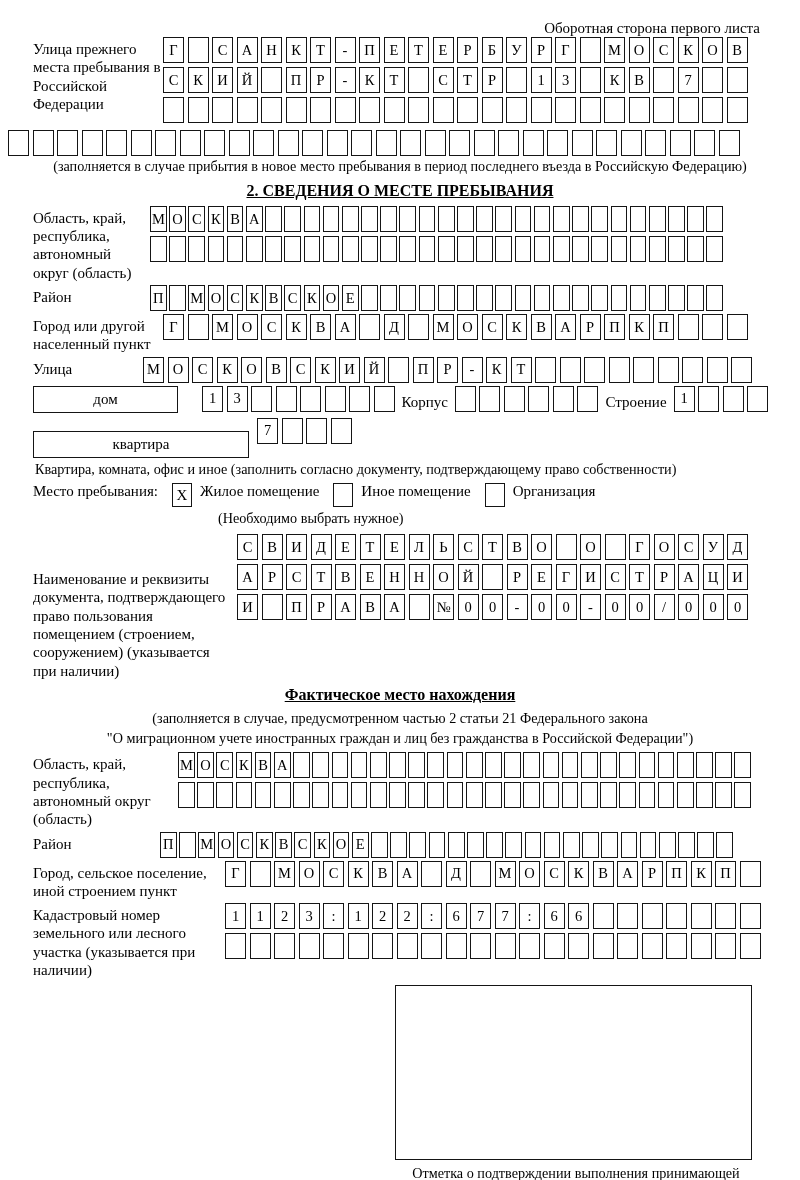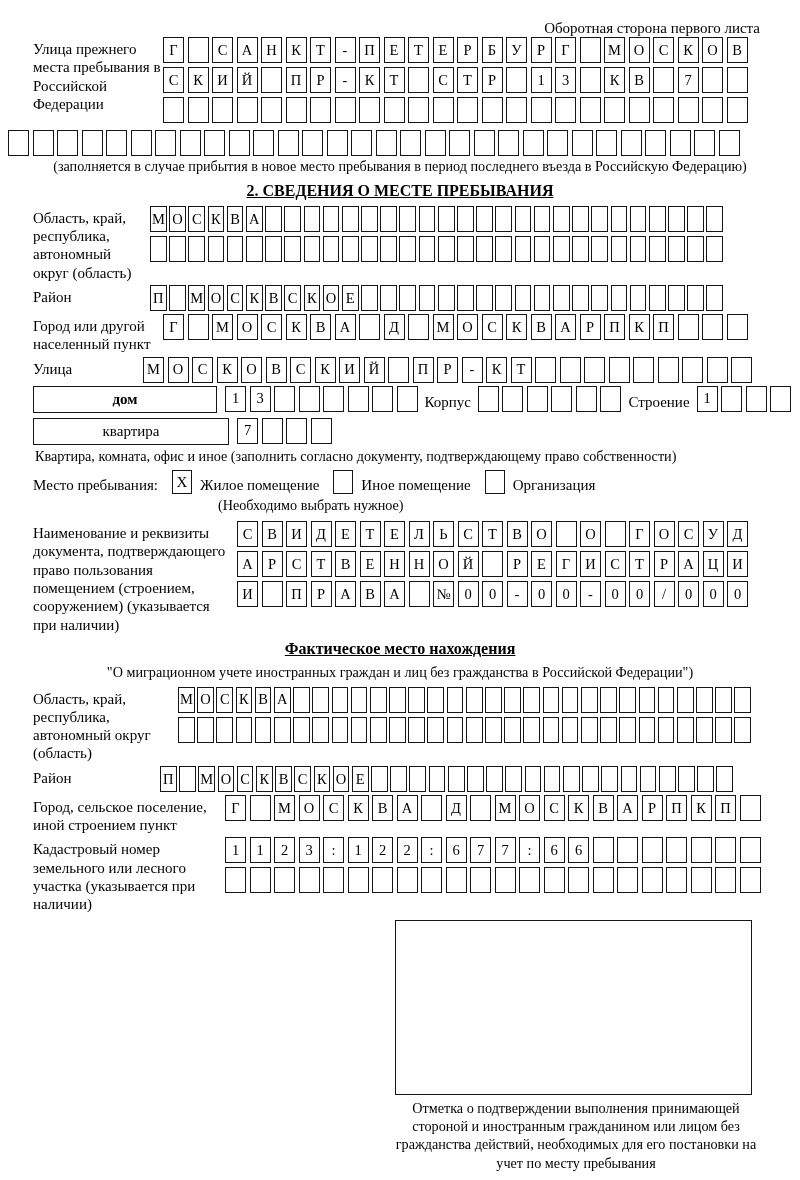--- a/index.html
+++ b/index.html
@@ -6,45 +6,45 @@
   html,body { background:#ffffff; }
   .page {
     position:relative; width:800px; height:1180px; background:#fff;
     color:#000; font-family:"Liberation Serif","DejaVu Serif",serif;
     overflow:hidden;
   }
   .hdr { text-align:right; padding:20px 40px 0 0; font-size:15px; }
   .row { display:flex; align-items:flex-start; margin-left:33px; margin-bottom:3px; }
   .lbl { font-size:15px; line-height:1.22; padding-top:3px; }
   .w130 { width:130px; } .w117 { width:117px; } .w110 { width:110px; }
-  .w204 { width:204px; } .w145 { width:145px; } .w127 { width:127px; } .w192 { width:192px; }
+  .w204 { width:204px;margin-top:33px; } .w145 { width:145px; } .w127 { width:127px; } .w192 { width:192px; }
   .stack > .cells { margin-bottom:4px; }
   .cells { display:flex; }
   .cells.lg { gap:3.5px; }
   .cells.sm { gap:2.5px; }
   .cell {
     border:1.6px solid #151515; background:#fff; flex:0 0 auto;
     display:flex; align-items:center; justify-content:center;
     font-size:14.5px; line-height:1;
   }
   .cells.lg .cell { width:21px; height:26px; }
   .cells.sm .cell { width:16.7px; height:26px; }
   .full { margin-left:8px; margin-bottom:2px; }
   .cap { font-size:14.2px; line-height:1.25; }
   .cap.center { text-align:center; margin:2px 10px 6px 10px; }
   .cap.left { margin:1px 10px 5px 35px; }
   .sec-title { text-align:center; font-weight:bold; font-size:16px; margin:6px 0 6px 0;text-decoration:underline; }
   .wide-box {
     border:1.6px solid #151515; height:27px; display:flex;
     align-items:center; justify-content:center; font-size:15px; flex:0 0 auto;
   }
-  .wb164 { width:184px; margin-right:8px;font-weight:bold; }
-  .wb196 { width:196px; margin-right:8px; }
+  .wb164 { width:145px; margin-right:24px; }
+  .wb196 { width:216px; margin-right:8px;margin-top:13px; }
   .inline-lbl { font-size:15px; padding-top:4px; margin:4px 7px; white-space:nowrap; }
-  .stay { align-items:flex-end; margin-top:4px; }
+  .stay { align-items:flex-start; margin-top:4px; }
   .stay .txt { font-size:15px; margin-right:14px; white-space:nowrap; }
   .checkbox {
     width:20px; height:24px; border:1.6px solid #151515; margin-right:8px;
     display:flex; align-items:center; justify-content:center; font-size:15px; flex:0 0 auto;
   }
   .stay-note { margin:2px 0 6px 218px; }
   .fact-cap { text-align:center; margin:0 40px 2px 40px; }
   .stamp-box { border:1.8px solid #151515; width:357px; height:175px; margin:6px 0 4px 395px; }
   .stamp-cap { width:372px; margin-left:390px; text-align:center; font-size:14.2px; line-height:1.3; }
   .mb0 { margin-bottom:0; }
@@ -467,20 +467,21 @@
           <span class="cell">0</span>
           <span class="cell">/</span>
           <span class="cell">0</span>
           <span class="cell">0</span>
           <span class="cell">0</span>
         </div>
     </div>
   </div>
 
   <div class="sec-title">Фактическое место нахождения</div>
+  <div class="cap fact-cap">(заполняется в случае, предусмотренном частью 2 статьи 21 Федерального закона</div>
   <div class="cap fact-cap">"О миграционном учете иностранных граждан и лиц без гражданства в Российской Федерации")</div>
 
   <div class="row" style="margin-top:5px;">
     <div class="lbl w145">Область, край, республика, автономный округ (область)</div>
     <div class="stack">
       <div class="cells sm">
           <span class="cell">М</span>
           <span class="cell">О</span>
           <span class="cell">С</span>
           <span class="cell">К</span>

